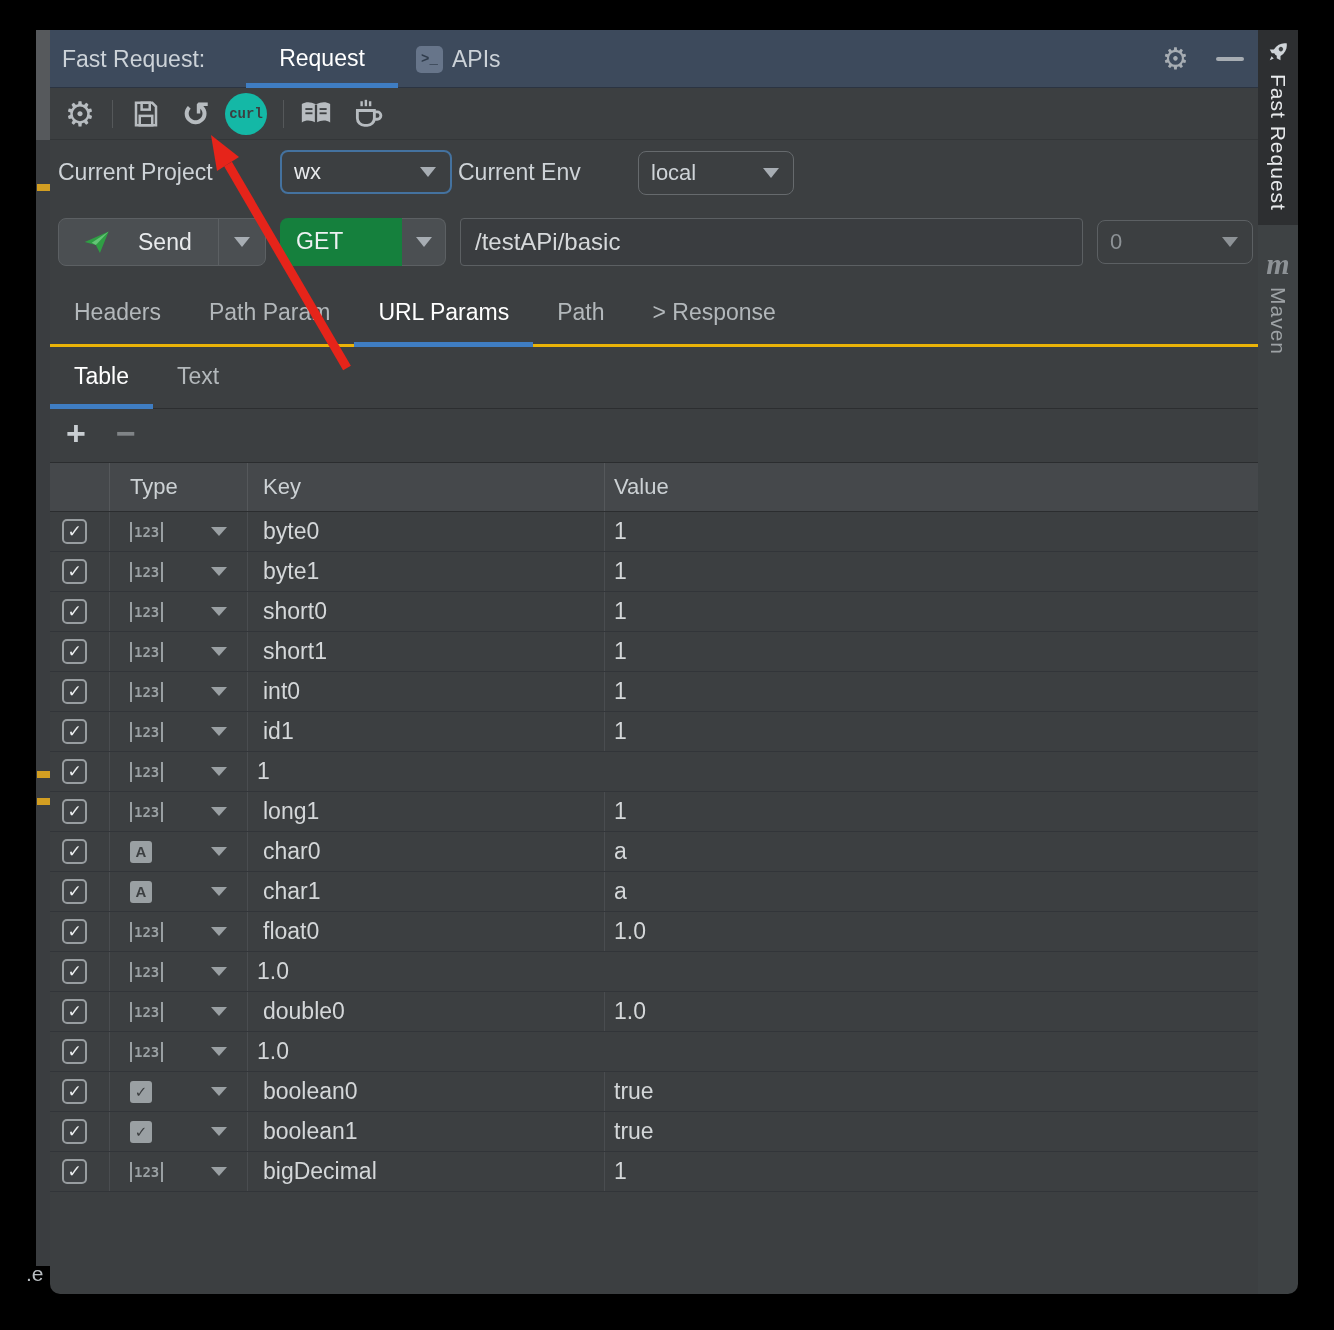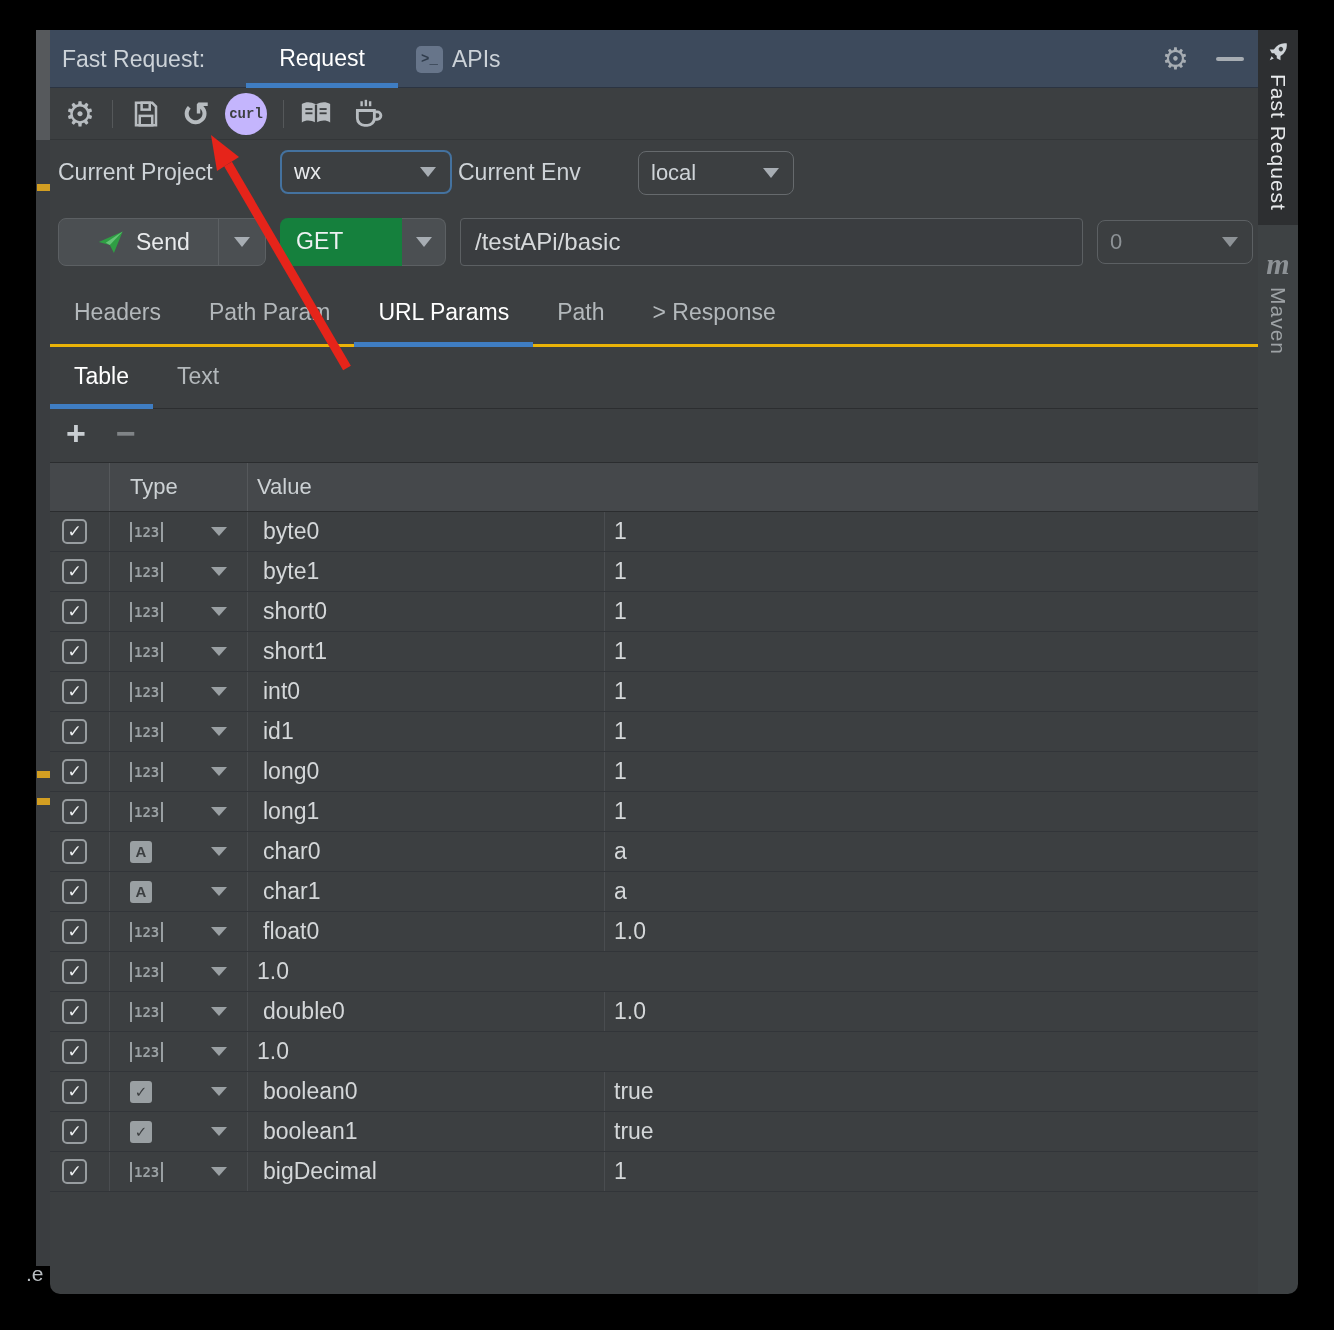--- a/index.html
+++ b/index.html
@@ -24,36 +24,36 @@
   .term-icon { width:27px; height:27px; background:#67758a; border-radius:5px; color:#303c4c; font-family:"Liberation Mono","DejaVu Sans Mono",monospace; font-weight:bold; font-size:14px; display:flex; align-items:center; justify-content:center; }
   .apis-label { color:#ccd2d8; font-size:23px; }
   .title-gear { position:absolute; left:1112px; top:0; height:58px; line-height:58px; color:#a7adb3; font-size:30px; }
   .title-min { position:absolute; left:1166px; top:27px; width:28px; height:4px; background:#a7adb3; border-radius:2px; }
 
   
   .toolbar { position:absolute; left:0; top:59px; width:1208px; height:51px; background:#3c3f41; border-bottom:1px solid #333638; }
   .tb { position:absolute; top:0; height:50px; display:flex; align-items:center; justify-content:center; }
   .tb-gear { left:8px; width:44px; color:#b7bcc0; font-size:34px; }
   .tb-div { position:absolute; top:11px; width:1px; height:28px; background:#55585a; }
-  .curl-badge { width:42px; height:42px; border-radius:50%; background:#c4b5fd; color:#3c3f41; font-family:"Liberation Mono","DejaVu Sans Mono",monospace; font-weight:bold; font-size:14px; display:flex; align-items:center; justify-content:center; }
+  .curl-badge { width:42px; height:42px; border-radius:50%; background:#14b8a6; color:#3c3f41; font-family:"Liberation Mono","DejaVu Sans Mono",monospace; font-weight:bold; font-size:14px; display:flex; align-items:center; justify-content:center; }
   .tb-refresh { left:126px; width:40px; color:#b7bcc0; font-size:34px; font-weight:bold; }
 
   
   .ctl-label { position:absolute; color:#ced3d7; font-size:23px; }
   .combo { position:absolute; height:44px; border-radius:8px; background:#3c3f41; display:flex; align-items:center; }
   .combo .val { flex:1; padding-left:12px; font-size:22px; }
   .caret { width:0; height:0; border-left:8px solid transparent; border-right:8px solid transparent; border-top:10px solid #a7adb3; margin-right:14px; }
   .combo-project { left:230px; top:120px; width:172px; border:2px solid #44729f; }
   .combo-project .val { color:#e8eaec; }
   .combo-env { left:588px; top:121px; width:156px; border:1px solid #666a6d; }
   .combo-env .val { color:#ced3d7; }
 
   
   .send-btn { position:absolute; left:8px; top:188px; width:208px; height:48px; background:#4b4f52; border:1px solid #5c6063; border-radius:8px; display:flex; align-items:center; }
-  .send-main { flex:1; display:flex; align-items:center; gap:11px; padding-left:38px; color:#e8eaec; font-size:23px; }
+  .send-main { flex:1; display:flex; align-items:center; gap:27px; padding-left:24px; color:#e8eaec; font-size:23px; }
   .send-arrow { width:47px; height:100%; border-left:1px solid #5c6063; display:flex; align-items:center; justify-content:center; }
   .method-combo { position:absolute; left:230px; top:188px; width:166px; height:48px; display:flex; }
   .method-main { width:122px; background:#15803d; border-radius:8px 0 0 8px; color:#eef1f3; font-size:23px; line-height:46px; padding-left:16px; }
   .method-arrow { width:44px; background:#4b4f52; border:1px solid #5c6063; border-left:none; border-radius:0 8px 8px 0; display:flex; align-items:center; justify-content:center; }
   .method-arrow .caret { margin:0; }
   .url-field { position:absolute; left:410px; top:188px; width:623px; height:48px; background:#3a3d40; border:1px solid #5c6063; border-radius:4px; color:#d6d9db; font-size:24px; line-height:46px; padding-left:14px; }
   .count-combo { left:1047px; top:190px; width:156px; border:1px solid #5c6063; }
   .count-combo .val { color:#8d9296; }
   .count-combo .caret { border-top-color:#8d9296; }
 
@@ -216,20 +216,21 @@
       </div>
 
     <div class="rowbar">
       <div class="add-btn">+</div>
       <div class="remove-btn">−</div>
     </div>
 
     <div class="thead">
       <div class="hc"></div>
       <div class="hc h-type">Type</div>
+      <div class="hc h-key">Key</div>
       <div class="hc h-value">Value</div>
     </div>
     <div class="tbody">
         <div class="trow">
           <div class="cell">
             <div class="cb">✓</div>
           </div>
           <div class="cell cell-type">
             <span class="num-icon">123</span>
             <span class="type-caret"></span>
@@ -293,21 +294,20 @@
           <div class="cell cell-value">1</div>
         </div>
         <div class="trow">
           <div class="cell">
             <div class="cb">✓</div>
           </div>
           <div class="cell cell-type">
             <span class="num-icon">123</span>
             <span class="type-caret"></span>
           </div>
-          <div class="cell cell-key">long0</div>
           <div class="cell cell-value">1</div>
         </div>
         <div class="trow">
           <div class="cell">
             <div class="cb">✓</div>
           </div>
           <div class="cell cell-type">
             <span class="num-icon">123</span>
             <span class="type-caret"></span>
           </div>

